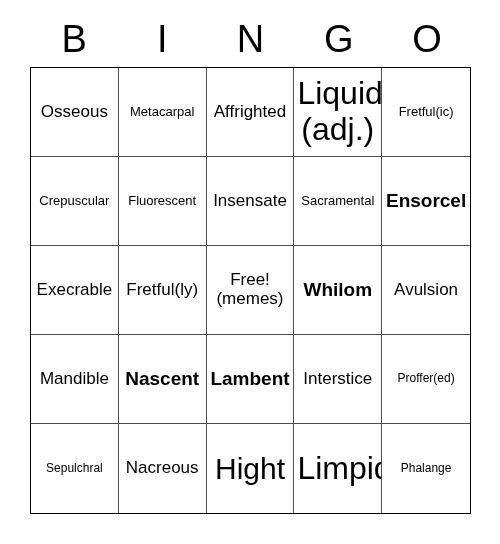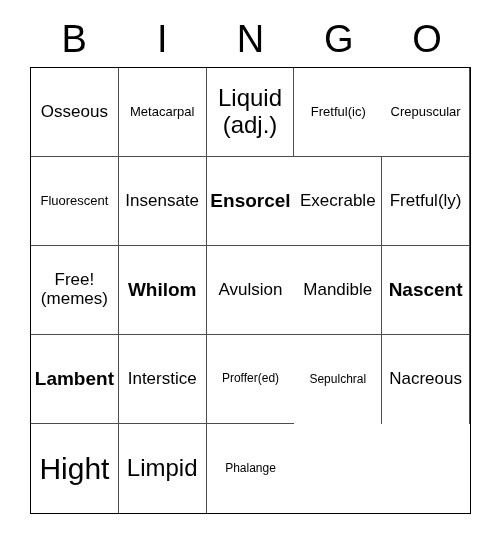--- a/index.html
+++ b/index.html
@@ -74,21 +74,21 @@
     width: 100%;
     line-height: 1.1;
     color: #000000;
     white-space: pre-line;
   }
   
   .fs-xs  { font-size: 13px; }
   .fs-sm  { font-size: 12px; }
   .fs-md  { font-size: 17px; }
   .fs-lg  { font-size: 19px; font-weight: bold; }
-  .fs-xl  { font-size: 24px; line-height: 1.12; }
+  .fs-xl  { font-size: 32px; line-height: 1.12; }
   .fs-xxl { font-size: 30px; }
 </style>
 </head>
 <body>
 
 <div class="card">
 
   <div class="header-row">
       <div class="header-letter">B</div>
       <div class="header-letter">I</div>
@@ -98,34 +98,40 @@
     </div>
 
   <div class="grid">
       <div class="cell">
         <span class="cell-text fs-md">Osseous</span>
       </div>
       <div class="cell">
         <span class="cell-text fs-xs">Metacarpal</span>
       </div>
       <div class="cell">
+        <span class="cell-text fs-md">Affrighted</span>
+      </div>
+      <div class="cell">
         <span class="cell-text fs-xl">Liquid
 (adj.)</span>
       </div>
       <div class="cell col-last">
         <span class="cell-text fs-xs">Fretful(ic)</span>
       </div>
       <div class="cell">
         <span class="cell-text fs-xs">Crepuscular</span>
       </div>
       <div class="cell">
         <span class="cell-text fs-xs">Fluorescent</span>
       </div>
       <div class="cell">
         <span class="cell-text fs-md">Insensate</span>
+      </div>
+      <div class="cell">
+        <span class="cell-text fs-xs">Sacramental</span>
       </div>
       <div class="cell col-last">
         <span class="cell-text fs-lg">Ensorcel</span>
       </div>
       <div class="cell">
         <span class="cell-text fs-md">Execrable</span>
       </div>
       <div class="cell">
         <span class="cell-text fs-md">Fretful(ly)</span>
       </div>

